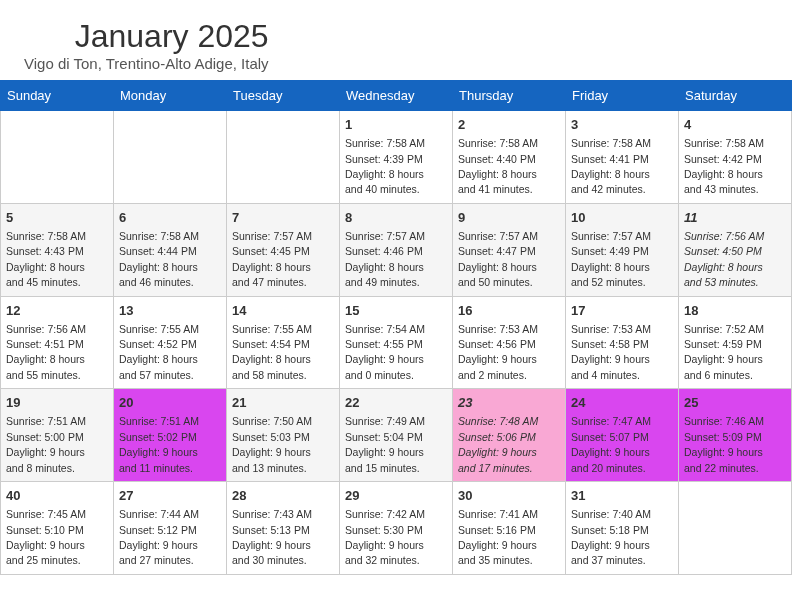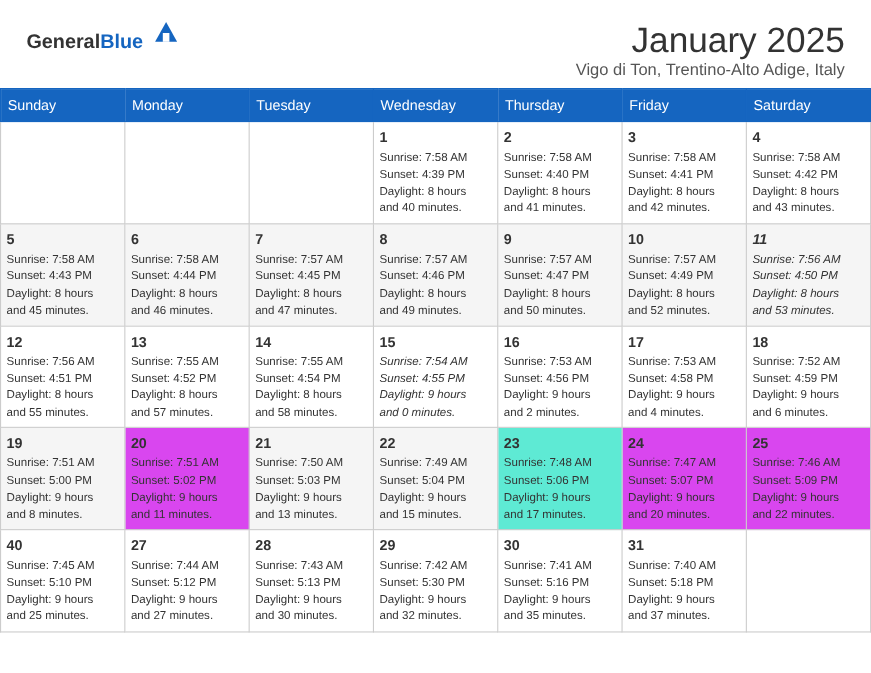--- a/index.html
+++ b/index.html
@@ -87,31 +87,20 @@
       background: #fff !important;
     }
     .week-row:nth-child(odd) td { background: #fff; }
     .week-row:nth-child(even) td { background: #f5f5f5; }
     .week-row td.empty-cell { background: #fff !important; }
   </style>
 </head>
 <body>
 
 <div class="header">
-  <div class="logo">
-    <div>
-      <span class="logo-text">
-        <span class="logo-general">General</span><span class="logo-blue">Blue</span>
-      </span>
-      <svg class="logo-icon" viewBox="0 0 28 28" xmlns="http://www.w3.org/2000/svg">
-        <polygon points="14,4 24,22 4,22" fill="#1565c0"></polygon>
-        <rect x="11" y="14" width="6" height="8" fill="#fff"></rect>
-      </svg>
-    </div>
-  </div>
   <div class="title-block">
     <div class="title-month">January 2025</div>
     <div class="title-location">Vigo di Ton, Trentino-Alto Adige, Italy</div>
   </div>
 </div>
 
 <table class="calendar">
   <thead>
     <tr>
     <th>Sunday</th>
@@ -181,21 +170,21 @@
 Daylight: 8 hours
 and 55 minutes.</span></td>
         <td><span class="day-num">13</span><span class="day-info" style="white-space: pre-line;">Sunrise: 7:55 AM
 Sunset: 4:52 PM
 Daylight: 8 hours
 and 57 minutes.</span></td>
         <td><span class="day-num">14</span><span class="day-info" style="white-space: pre-line;">Sunrise: 7:55 AM
 Sunset: 4:54 PM
 Daylight: 8 hours
 and 58 minutes.</span></td>
-        <td><span class="day-num">15</span><span class="day-info" style="white-space: pre-line; font-style: italic;">Sunrise: 7:54 AM
+        <td><span class="day-num">15</span><span class="day-info" style="white-space: pre-line;">Sunrise: 7:54 AM
 Sunset: 4:55 PM
 Daylight: 9 hours
 and 0 minutes.</span></td>
         <td><span class="day-num">16</span><span class="day-info" style="white-space: pre-line;">Sunrise: 7:53 AM
 Sunset: 4:56 PM
 Daylight: 9 hours
 and 2 minutes.</span></td>
         <td><span class="day-num">17</span><span class="day-info" style="white-space: pre-line;">Sunrise: 7:53 AM
 Sunset: 4:58 PM
 Daylight: 9 hours
@@ -215,21 +204,21 @@
 Daylight: 9 hours
 and 11 minutes.</span></td>
         <td style="background: rgb(245, 245, 245); margin-left: 17px;"><span class="day-num">21</span><span class="day-info" style="white-space: pre-line;">Sunrise: 7:50 AM
 Sunset: 5:03 PM
 Daylight: 9 hours
 and 13 minutes.</span></td>
         <td style="background: rgb(245, 245, 245);"><span class="day-num">22</span><span class="day-info" style="white-space: pre-line;">Sunrise: 7:49 AM
 Sunset: 5:04 PM
 Daylight: 9 hours
 and 15 minutes.</span></td>
-        <td style="background: #5eead4;"><span class="day-num">23</span><span class="day-info" style="white-space: pre-line;">Sunrise: 7:48 AM
+        <td style="background: #f9a8d4; font-style: italic;"><span class="day-num">23</span><span class="day-info" style="white-space: pre-line;">Sunrise: 7:48 AM
 Sunset: 5:06 PM
 Daylight: 9 hours
 and 17 minutes.</span></td>
         <td style="background: #d946ef;"><span class="day-num">24</span><span class="day-info" style="white-space: pre-line;">Sunrise: 7:47 AM
 Sunset: 5:07 PM
 Daylight: 9 hours
 and 20 minutes.</span></td>
         <td style="background: #d946ef; margin-top: 20px;"><span class="day-num">25</span><span class="day-info" style="white-space: pre-line;">Sunrise: 7:46 AM
 Sunset: 5:09 PM
 Daylight: 9 hours

